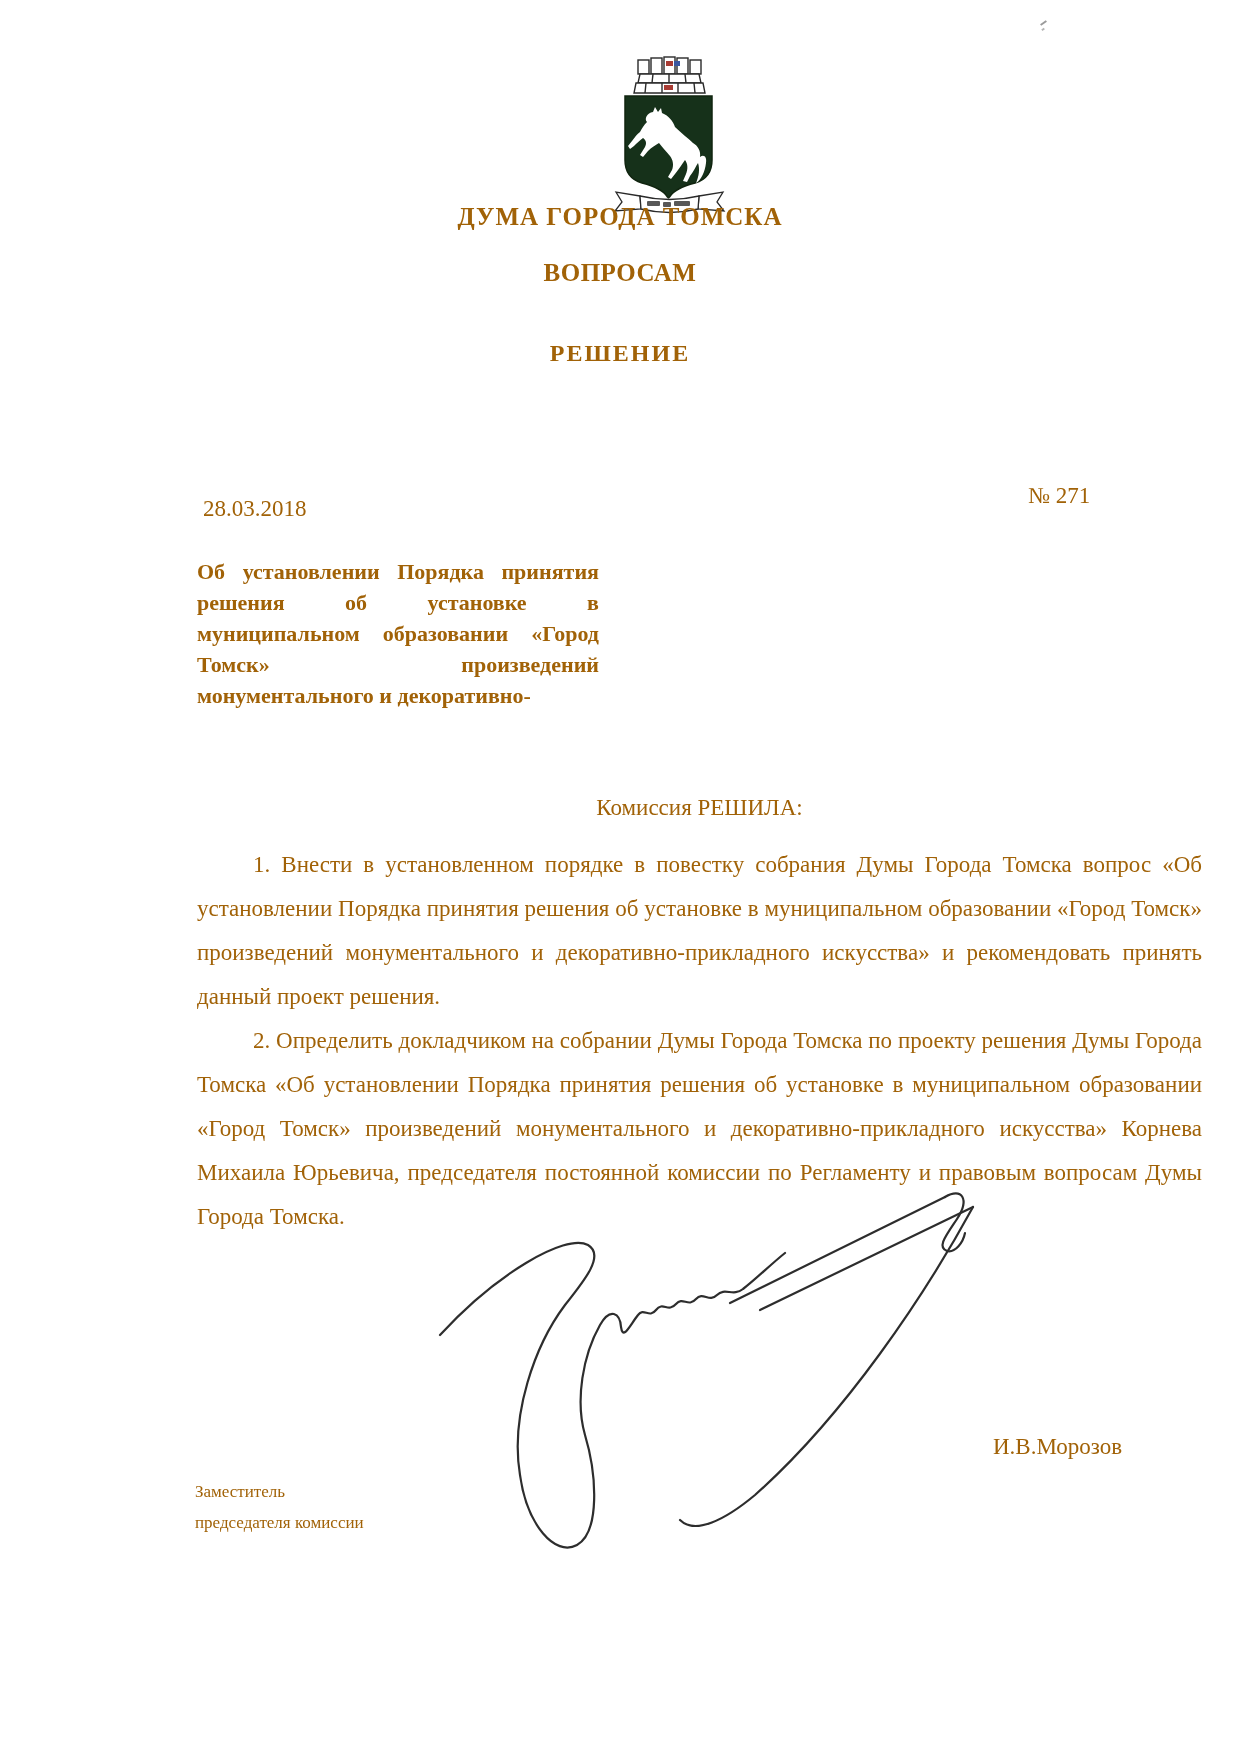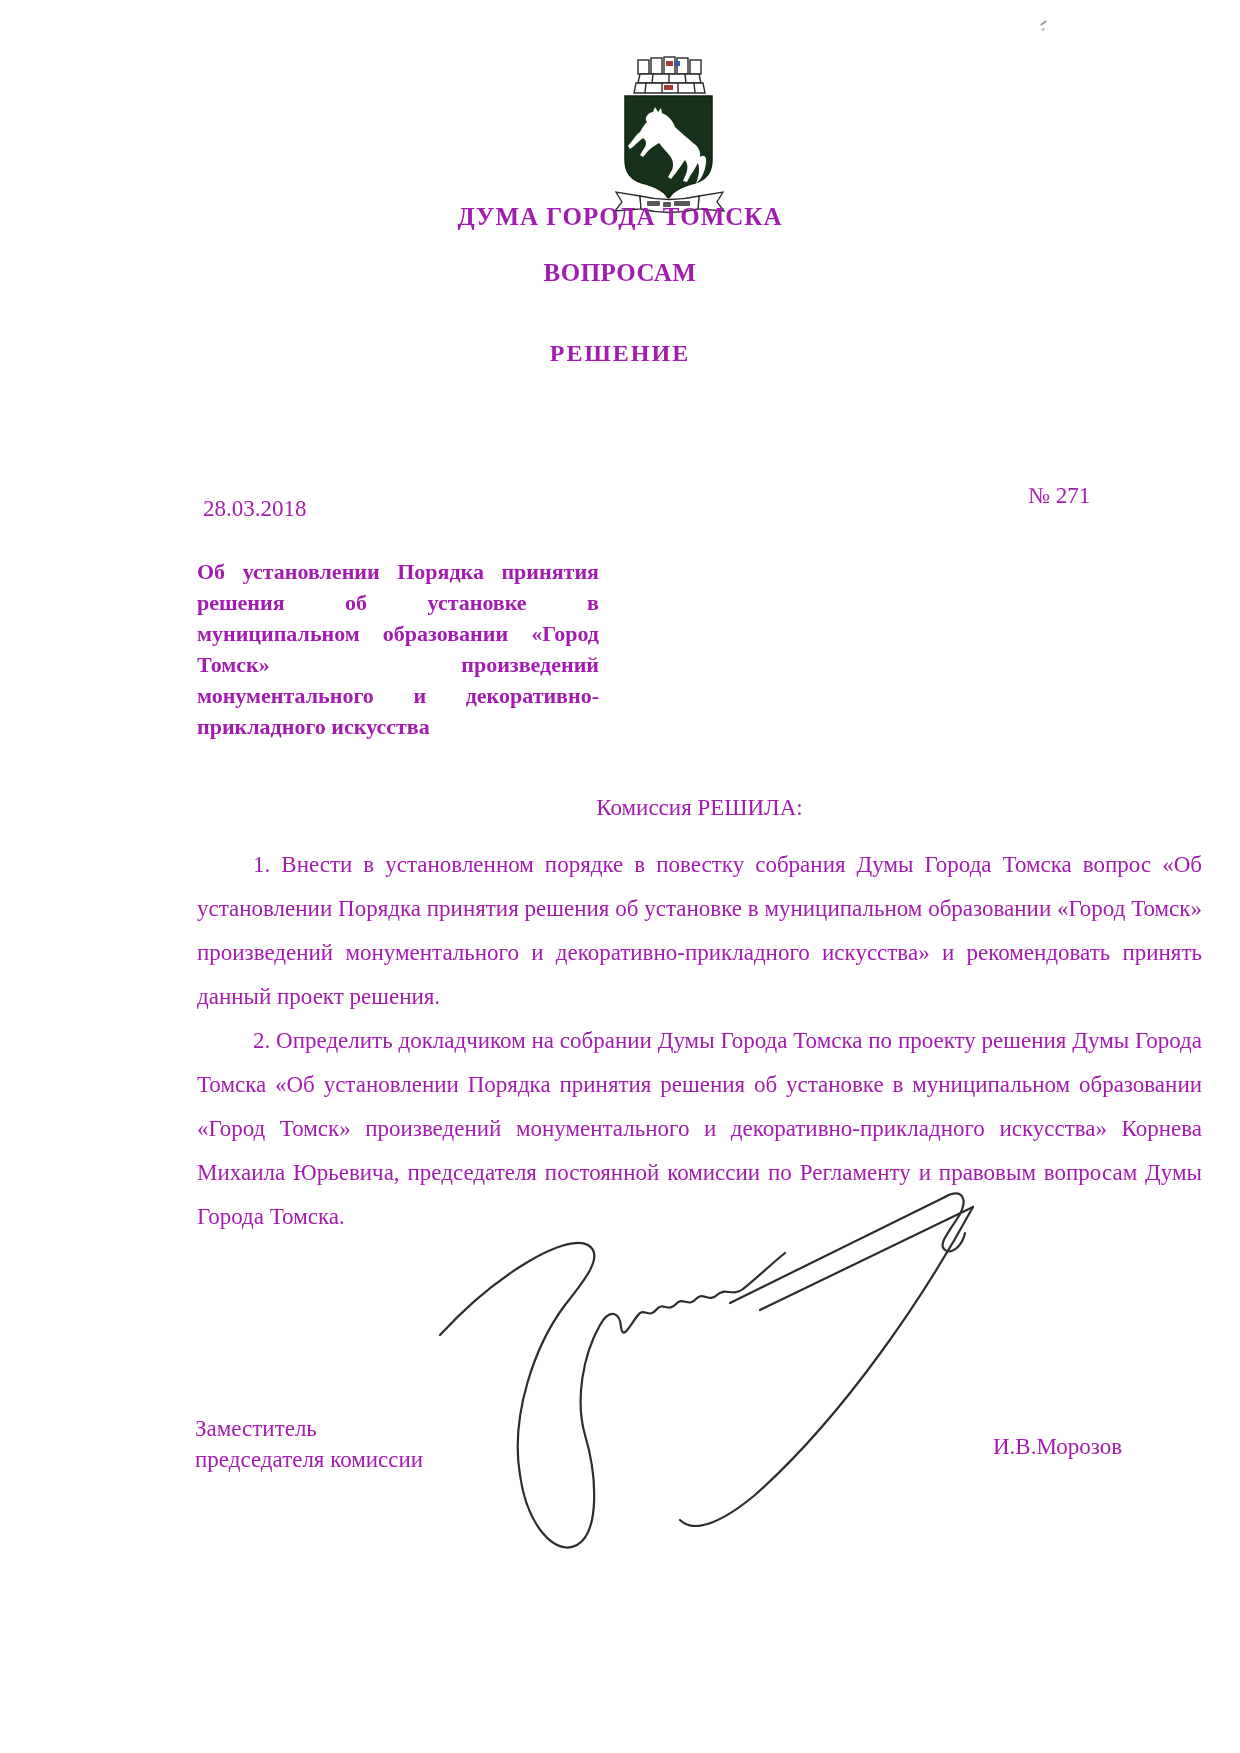--- a/index.html
+++ b/index.html
@@ -2,21 +2,21 @@
 <html><head>
 <meta charset="utf-8">
 <style>
   html,body { margin:0; padding:0; background:#e8e8e8; }
   .page {
     position:relative;
     width:1240px; height:1753px;
     margin:0 auto;
     background:#ffffff;
     font-family:"Liberation Serif", serif;
-    color:#a21caf;
+    color:#a16207;
     overflow:hidden;
   }
 
   
   .emblem { position:absolute; left:552px; top:50px; width:232px; height:168px; }
 
   .org-title {
     position:absolute; left:0; right:0; top:203px;
     text-align:center;
     font-size:25px; font-weight:bold; letter-spacing:1px;
@@ -57,22 +57,22 @@
     margin:0;
   }
   .resolution-heading {
     text-align:center;
     margin:34px 0 13px 0;
   }
   .item { margin:0 0 0 0; }
 
   
   .sig-position {
-    position:absolute; left:195px; top:1413px;
-    font-size:23px; line-height:31px;
+    position:absolute; left:195px; top:1476px;
+    font-size:17px; line-height:31px;
   }
   .sig-name { position:absolute; left:993px; top:1434px; font-size:23px; }
   .signature-svg { position:absolute; left:425px; top:1185px; width:580px; height:380px; }
 
   
   .artifact-tick {
     position:absolute; left:1040px; top:22px;
     width:7px; height:2px; background:#9a9a9a;
     transform:rotate(-35deg);
   }
@@ -143,21 +143,20 @@
 
   <div class="doc-number">№ 271</div>
   <div class="doc-date">28.03.2018</div>
 
   <div class="subject">
     <div class="subject-line">Об установлении Порядка принятия</div>
     <div class="subject-line">решения об установке в</div>
     <div class="subject-line">муниципальном образовании «Город</div>
     <div class="subject-line">Томск» произведений</div>
     <div class="subject-line">монументального и декоративно-</div>
-    <div class="subject-line">прикладного искусства</div>
   </div>
 
   <div class="body-block">
     <div class="resolution-heading">Комиссия РЕШИЛА:</div>
     <p class="paragraph item">1. Внести в установленном порядке в повестку собрания Думы Города Томска вопрос «Об установлении Порядка принятия решения об установке в муниципальном образовании «Город Томск» произведений монументального и декоративно-прикладного искусства» и рекомендовать принять данный проект решения.</p>
     <p class="paragraph item">2. Определить докладчиком на собрании Думы Города Томска по проекту решения Думы Города Томска «Об установлении Порядка принятия решения об установке в муниципальном образовании «Город Томск» произведений монументального и декоративно-прикладного искусства» Корнева Михаила Юрьевича, председателя постоянной комиссии по Регламенту и правовым вопросам Думы Города Томска.</p>
   </div>
 
   <svg class="signature-svg" viewBox="0 0 580 380" xmlns="http://www.w3.org/2000/svg">
     <g fill="none" stroke="#1c1c1c" stroke-width="2.2" stroke-linecap="round" opacity="0.92">

